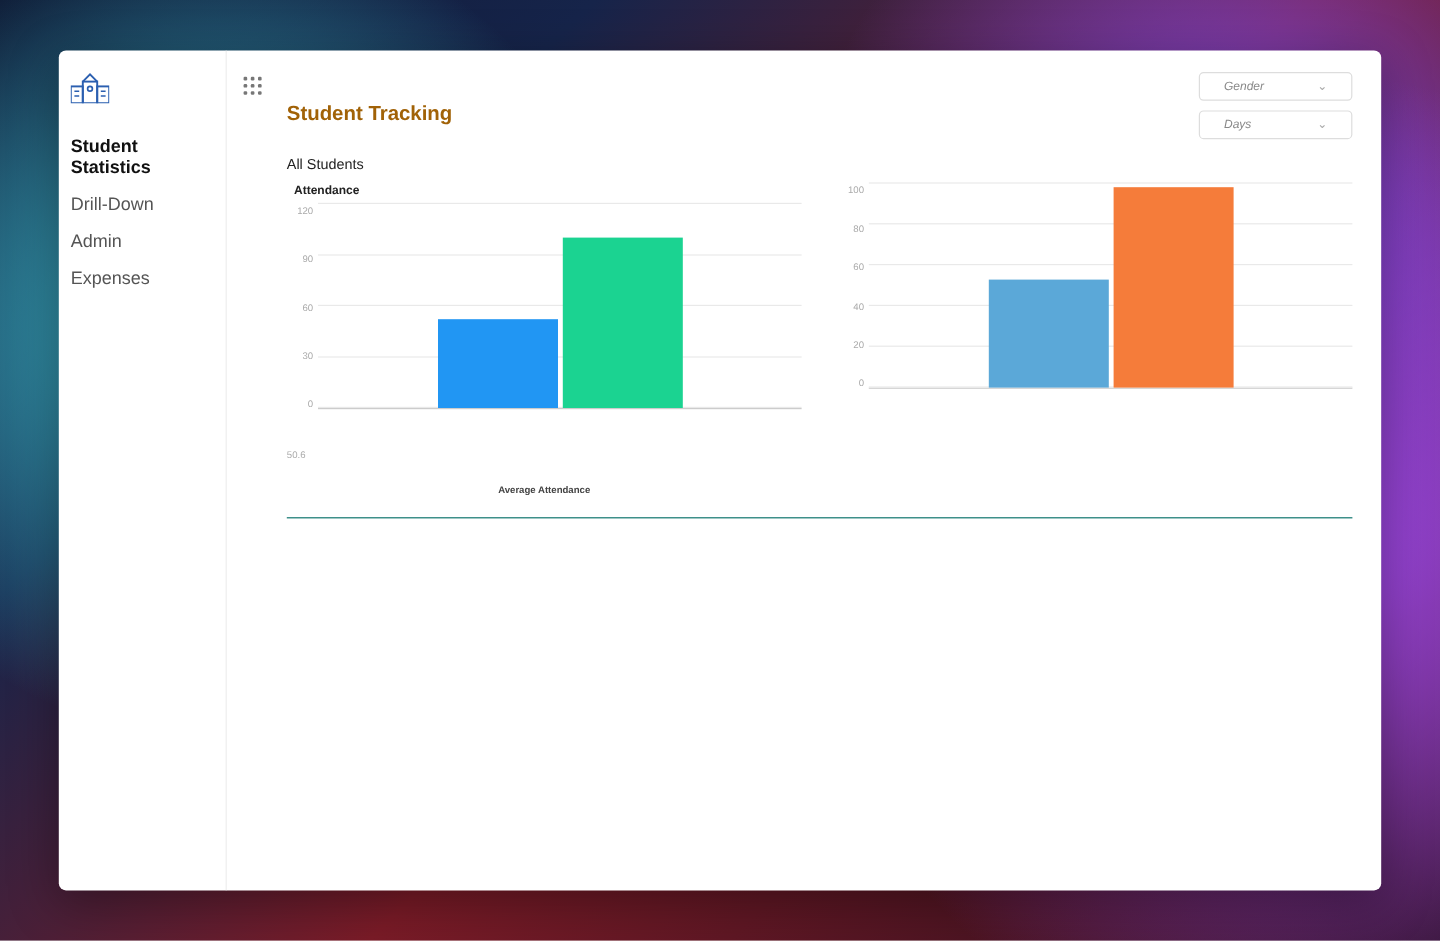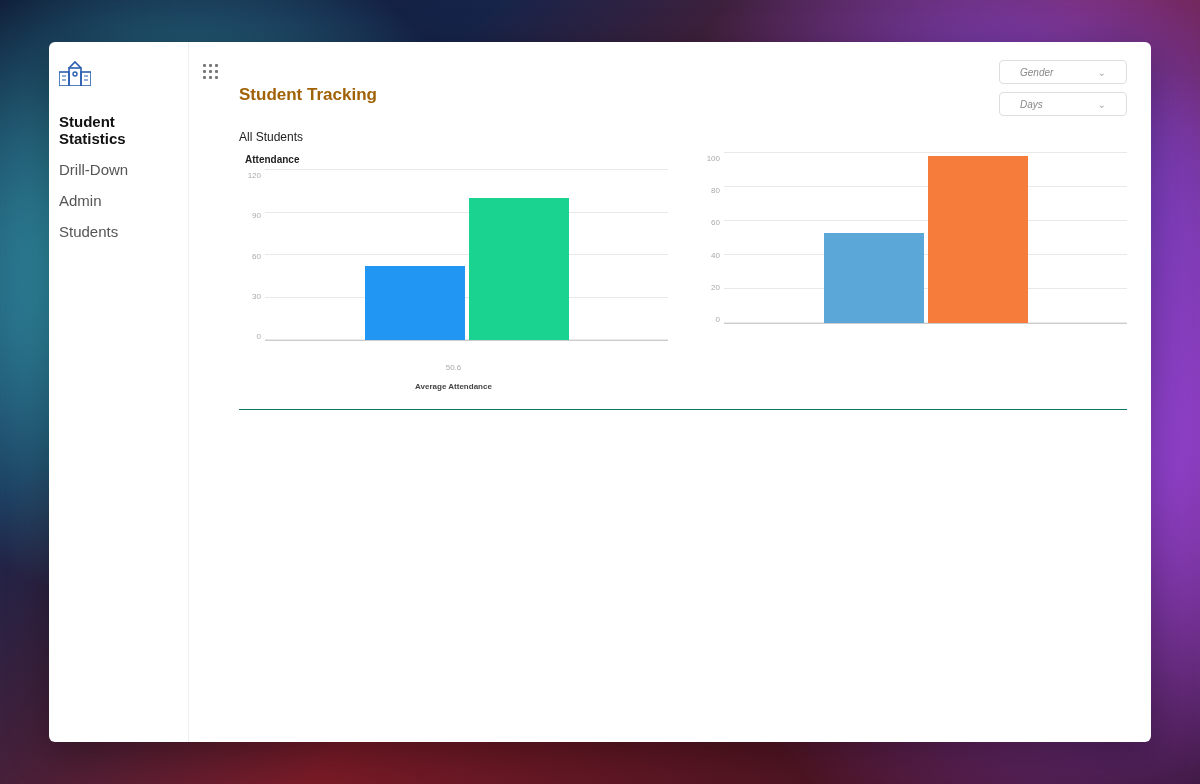--- a/index.html
+++ b/index.html
@@ -97,22 +97,22 @@
   .plot {
     flex: 1; position: relative; height: 170px;
     border-bottom: 1px solid #ccc;
   }
   .gridline { position: absolute; left:0; right:0; height:1px; background:#e9e9e9; }
   .bars-wrap {
     position: absolute; left:0; right:0; bottom:0; top:0;
     display: flex; justify-content: center; align-items: flex-end; gap: 4px;
   }
   .bar { width: 100px; }
-  .x-tick { text-align:center; font-size: 8px; color:#aaa; margin-top: 2px; }
-  .x-label { text-align:center; font-size: 8px; color:#444; font-weight:600; margin-top: 10px; }
+  .x-tick { text-align:left; font-size: 8px; color:#aaa; margin-top: 14px; }
+  .x-label { text-align:center; font-size: 8px; color:#444; font-weight:600; margin-top: 20px; }
 </style>
 </head>
 <body>
 
 <div class="desktop-bg">
   <div class="app-window">
 
     <div class="sidebar">
       <div class="sidebar-logo">
         <svg width="32" height="26" viewBox="0 0 32 26">
@@ -130,21 +130,21 @@
       <div class="sidebar-item active">
         <span>Student Statistics</span>
       </div>
       <div class="sidebar-item">
         <span>Drill-Down</span>
       </div>
       <div class="sidebar-item">
         <span>Admin</span>
       </div>
       <div class="sidebar-item">
-        <span>Students</span>
+        <span>Expenses</span>
       </div>
     </div>
 
     <div class="main">
       <div class="apps-icon">
         <span></span>
           <span></span>
           <span></span>
         <span></span>
           <span></span>

